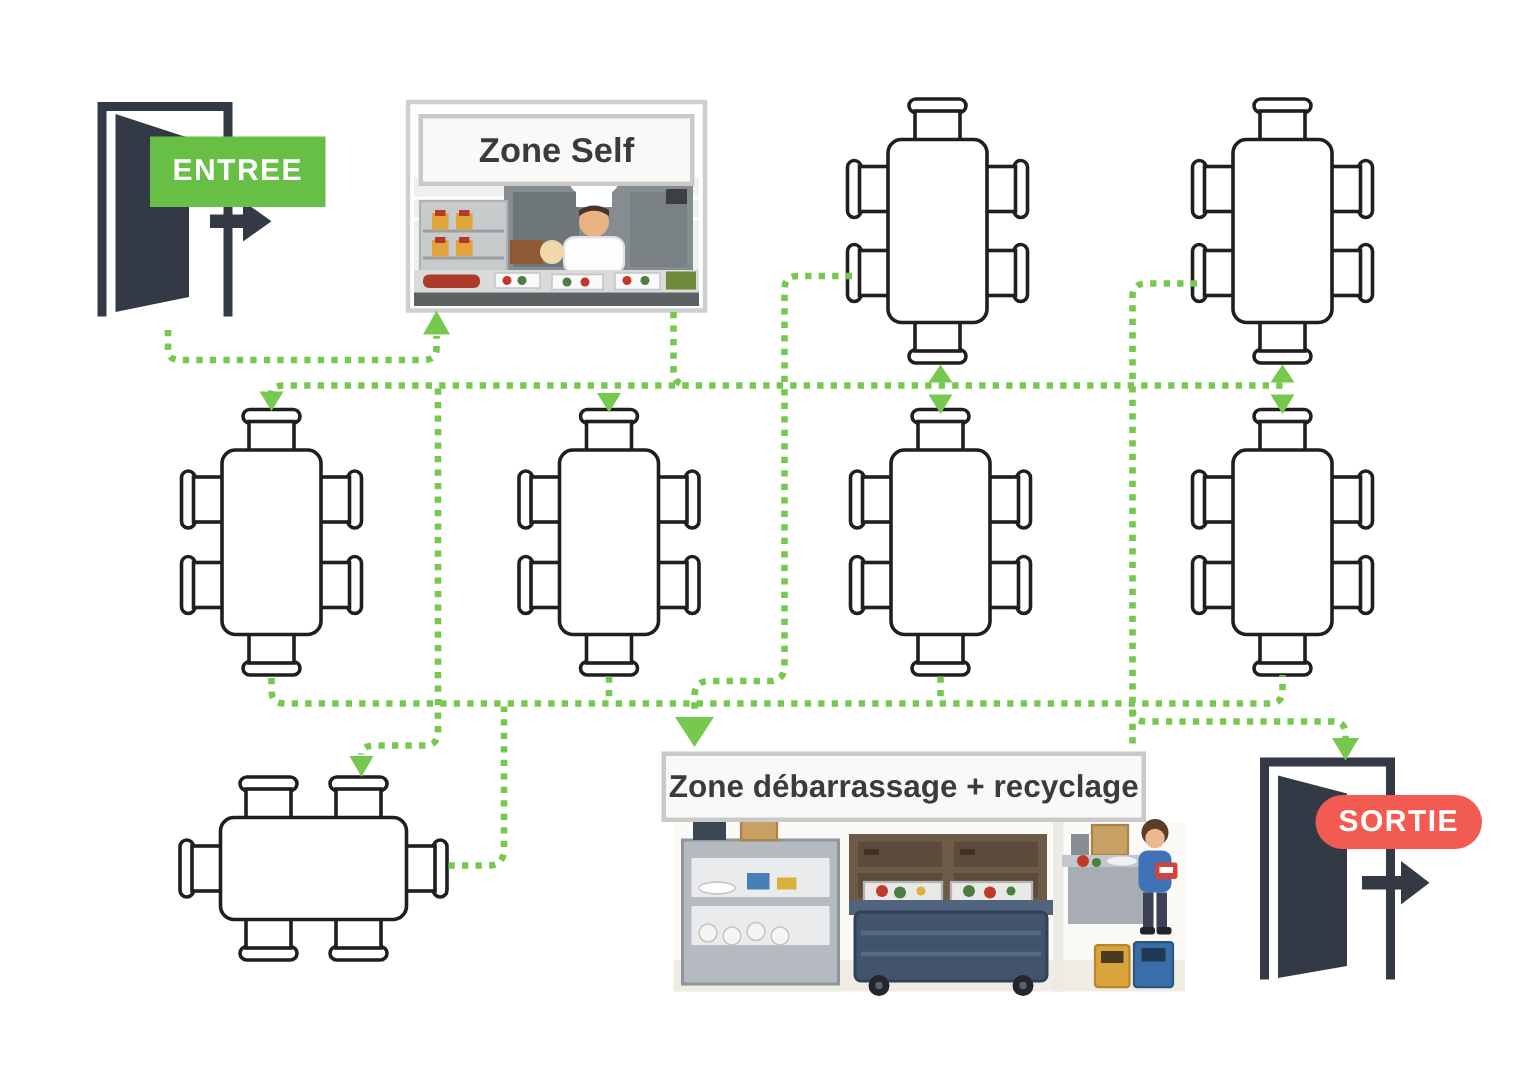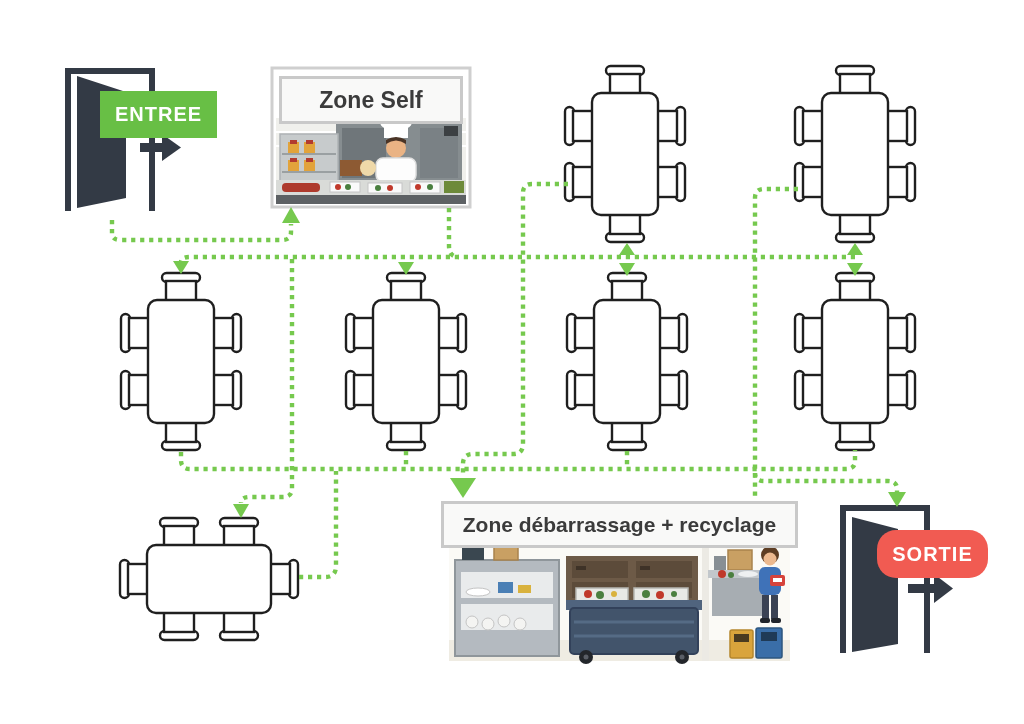--- a/index.html
+++ b/index.html
@@ -13,24 +13,24 @@
   .dots{fill:none;stroke:var(--path-green);stroke-width:4.4;stroke-dasharray:4.2 4.8;stroke-linecap:butt;}
   .arrow{fill:var(--path-green);stroke:none;}
   .furn{fill:#ffffff;stroke:#1f1f1f;stroke-width:2.4;}
   .doorframe{fill:none;stroke:var(--door-dark);stroke-width:6;}
   .doorleaf{fill:var(--door-dark);}
   .darkarrow{fill:var(--door-dark);}
   .label{position:absolute;display:flex;align-items:center;justify-content:center;
          font-weight:700;box-sizing:border-box;white-space:nowrap;}
   .doorlabel{color:#ffffff;font-size:20px;letter-spacing:1px;}
   #entree-label{left:100px;top:91px;width:117px;height:47px;background:var(--entrance-green);}
-  #sortie-label{left:877px;top:530px;width:111px;height:48px;background:var(--exit-red);border-radius:19px;}
+  #sortie-label{left:877px;top:530px;width:111px;height:36px;background:var(--exit-red);border-radius:19px;}
   .zonelabel{background:var(--banner-bg);border:3px solid var(--banner-border);color:var(--text-dark);}
   #self-label{left:279px;top:76px;width:184px;height:48px;font-size:23px;}
-  #clearing-label{left:441px;top:501px;width:357px;height:47px;font-size:21px;}
+  #clearing-label{left:441px;top:501px;width:323px;height:47px;font-size:21px;}
 </style>
 </head>
 <body>
 
 <div id="stage">
 
 <svg id="plan" width="1024" height="724" viewBox="0 0 1024 724">
   <defs>
     <g id="chair">
       <rect x="-19" y="-27" width="38" height="9" rx="4.5" class="furn"></rect>

